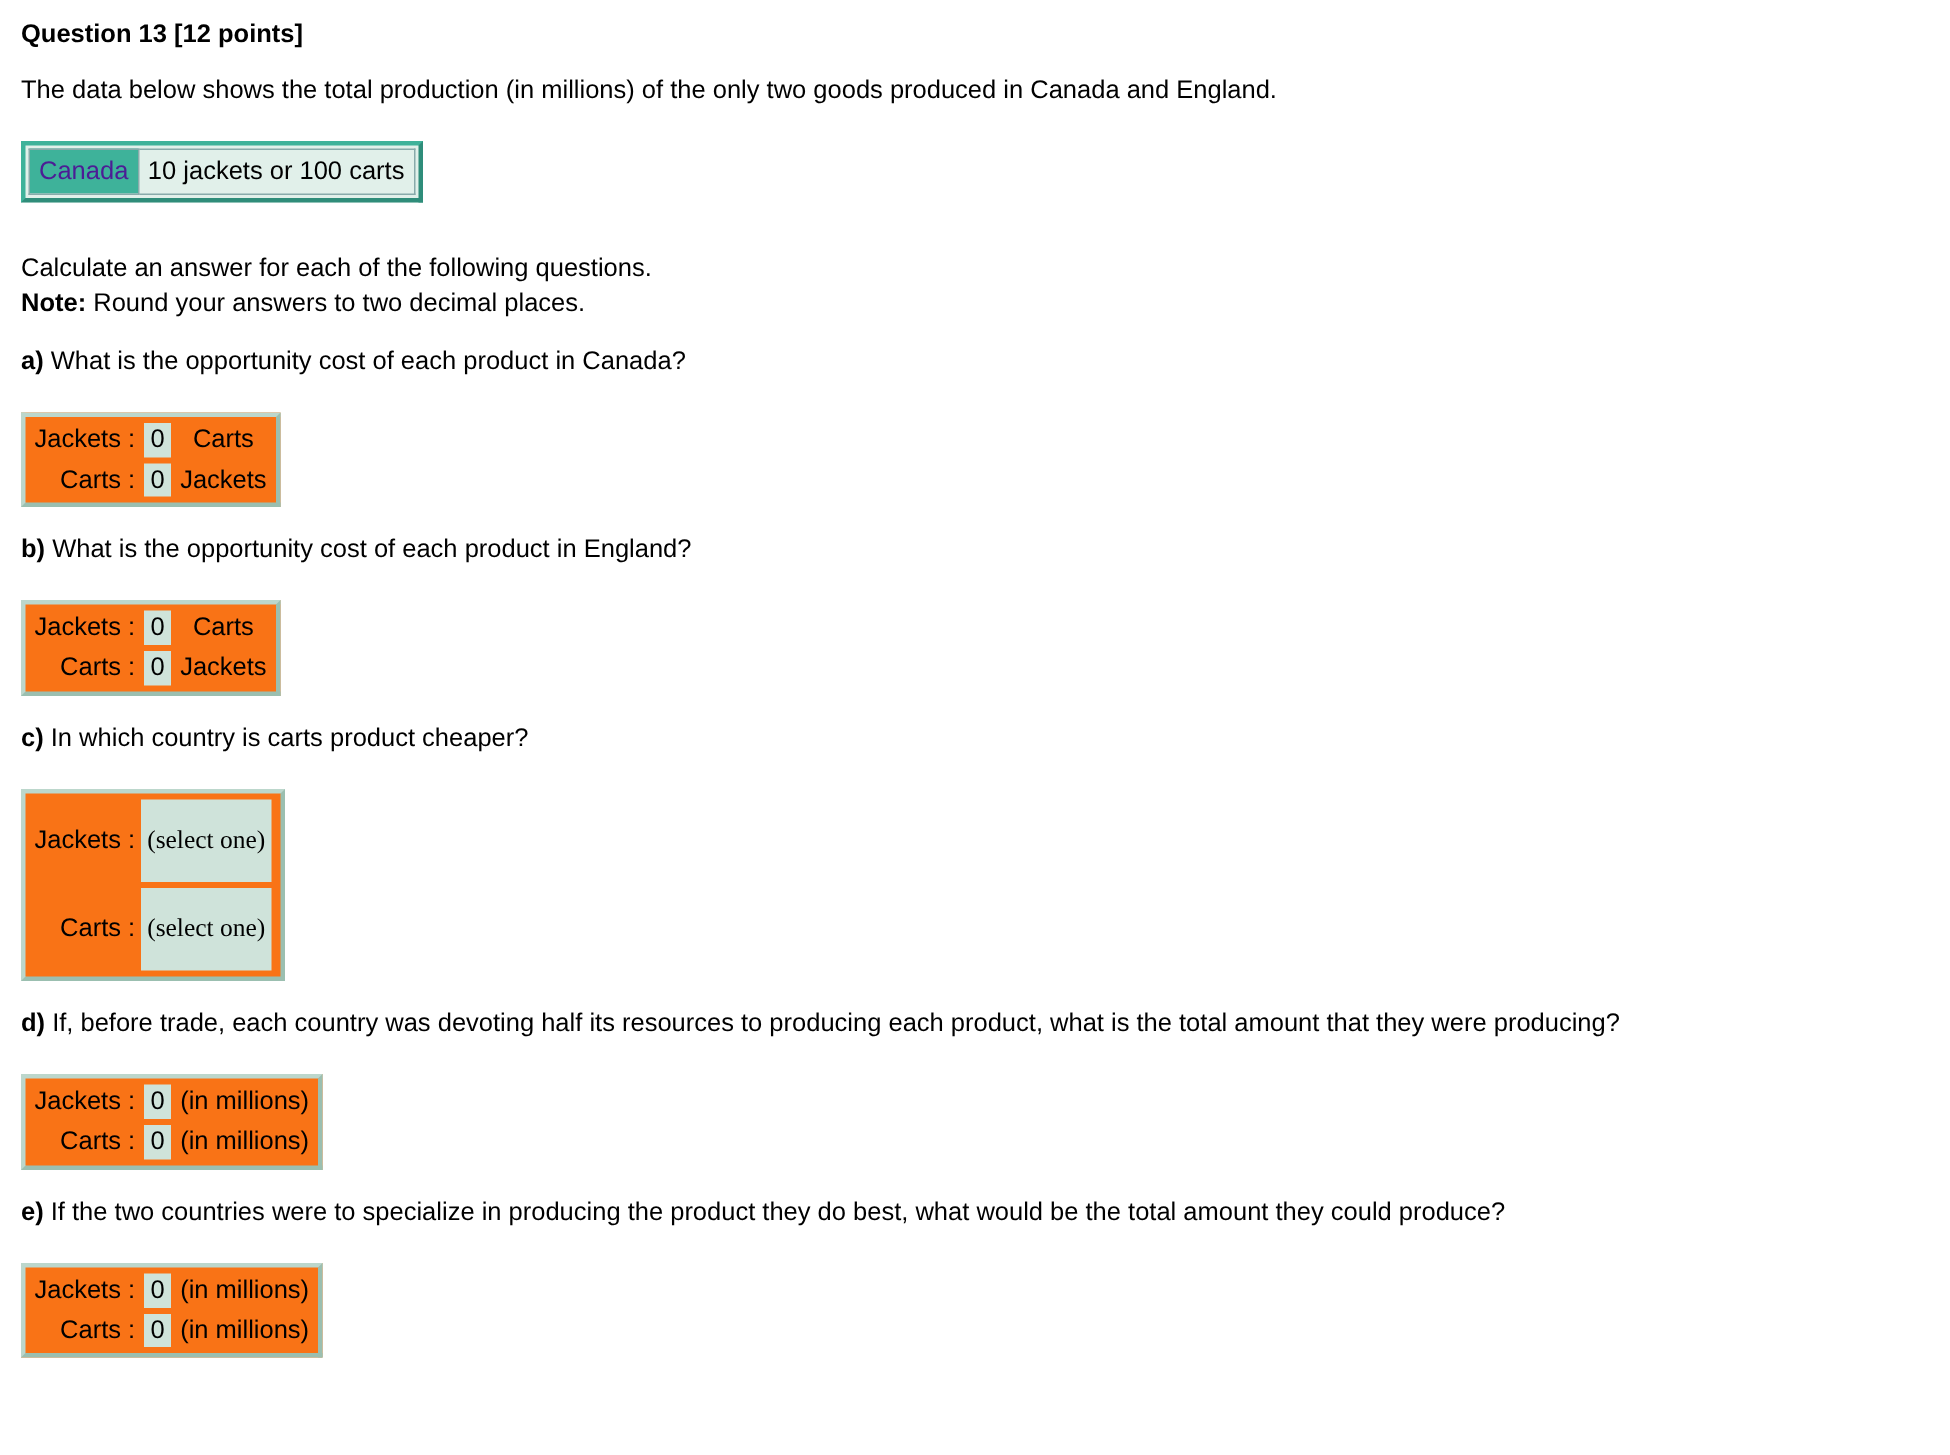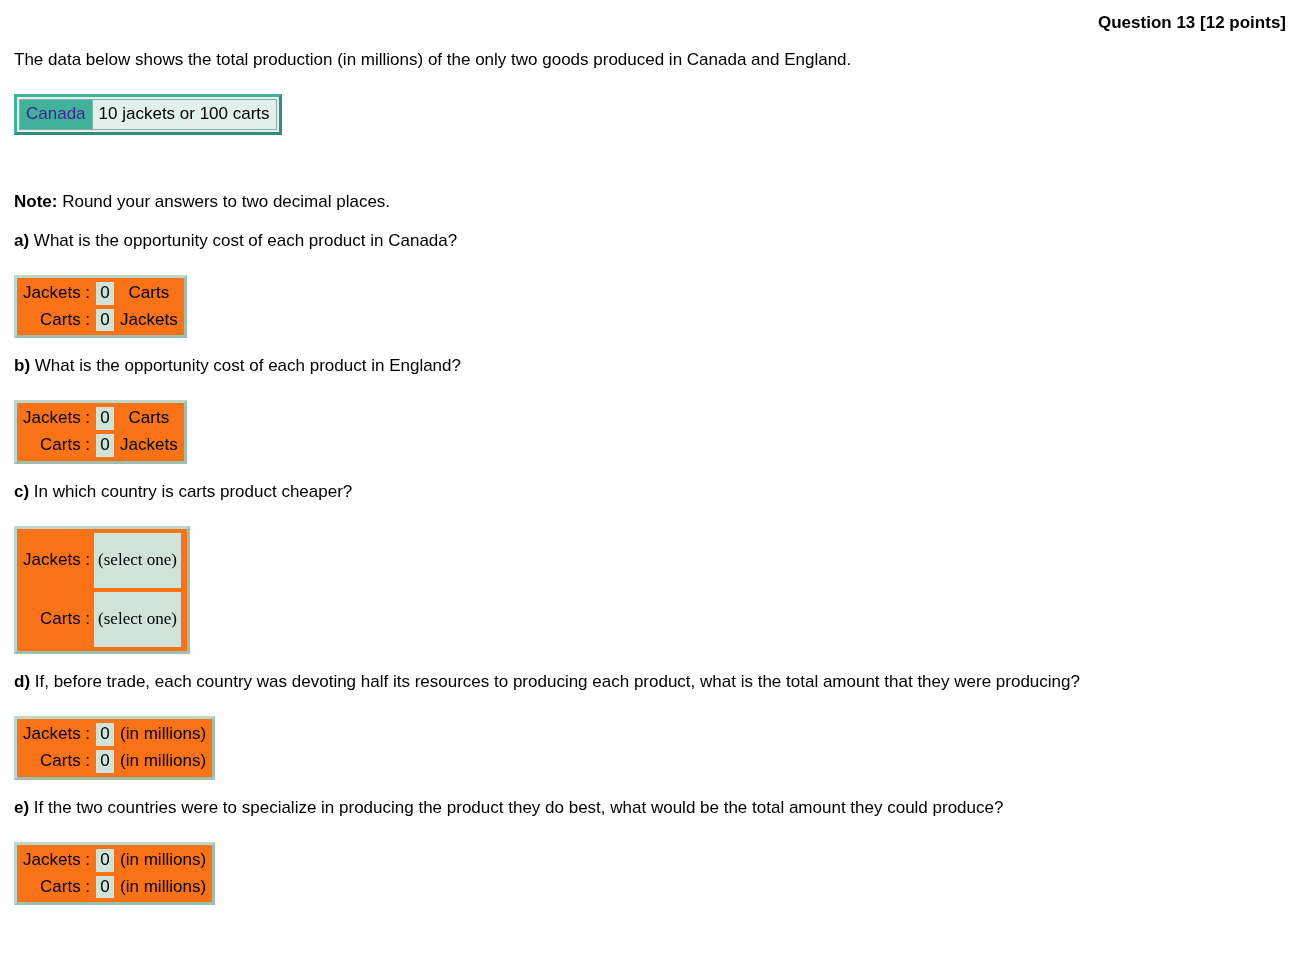--- a/index.html
+++ b/index.html
@@ -4,21 +4,21 @@
 <style>
   body {
     font-family: Arial, Helvetica, sans-serif;
     font-size: 17px;
     color: #000;
     margin: 0;
     padding: 12px 14px;
     background: #fff;
     line-height: 1.35;
   }
-  .qtitle { font-weight: bold; margin-bottom: 14px; text-align: right; }
+  .qtitle { font-weight: bold; margin-bottom: 14px; }
   .para { margin: 10px 0 16px 0; }
   .note-label { font-weight: bold; }
   .part-label { font-weight: bold; }
 
   .data-box {
     display: inline-block;
     border: 3px solid #3eb29a;
     border-right-color: #2f8d7a;
     border-bottom-color: #2f8d7a;
     padding: 2px;
@@ -84,21 +84,21 @@
     <tbody>
         <tr>
       <td class="hdr">Canada</td>
       <td>10 jackets or 100 carts</td>
     </tr>
   </tbody>
     </table>
 </div>
 
 <div class="para">
-  <br>
+  <span>Calculate an answer for each of the following questions.</span><br>
   <span class="note-label">Note:</span><span> Round your answers to two decimal places.</span>
 </div>
 
 
 <div class="para">
   <span class="part-label">a)</span><span> What is the opportunity cost of each product in Canada?</span>
 </div>
 <div class="ans-box">
   <table>
     <tbody>

